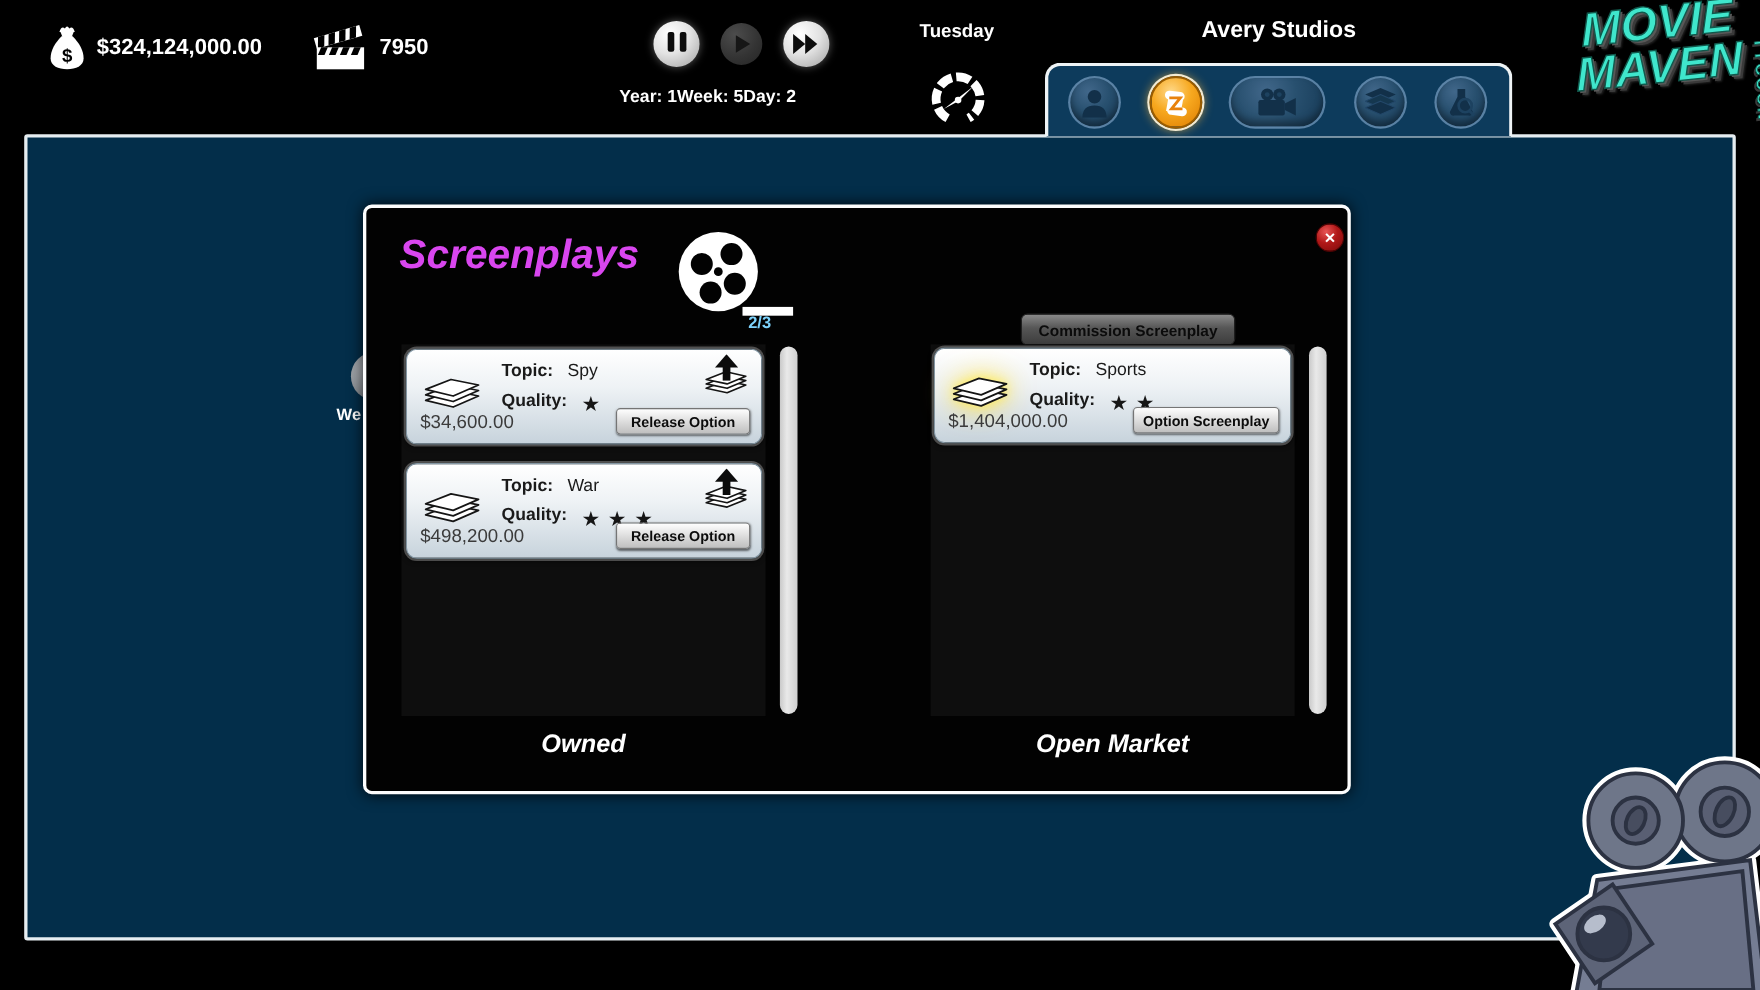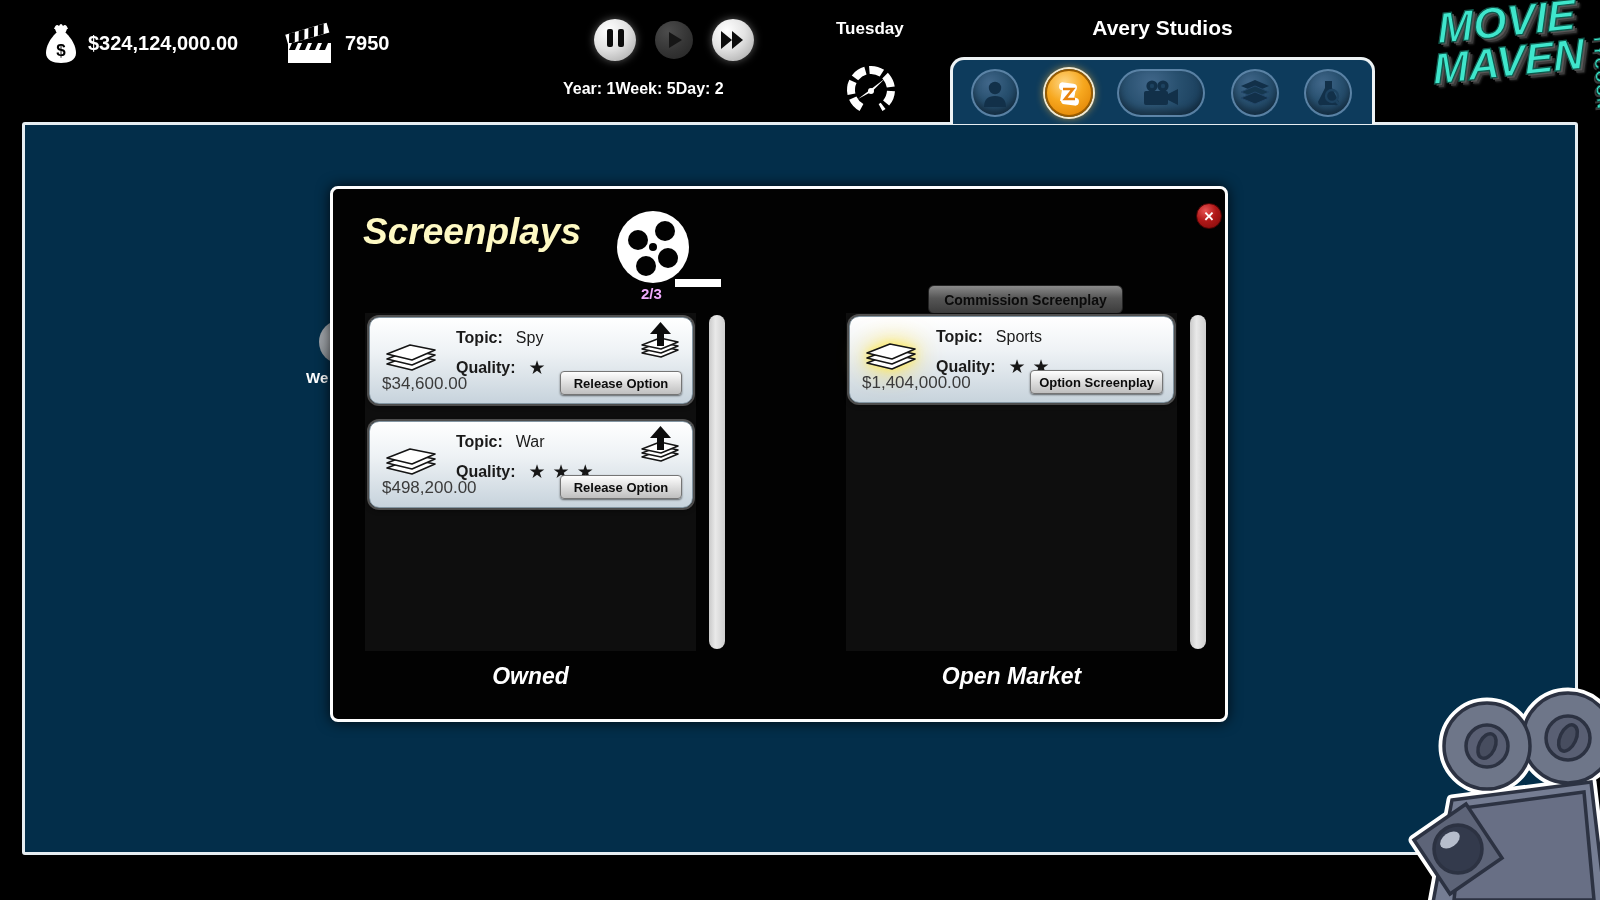--- a/index.html
+++ b/index.html
@@ -56,23 +56,23 @@
     color:#3fe6cc;-webkit-text-stroke:.8px #11584c;letter-spacing:2px;
     text-shadow:2px 2px 0 #3a3a3a;}
   
   .camera-art{position:absolute;right:-6px;bottom:-8px;z-index:6;}
   
   .dialog{
     position:absolute;left:330px;top:186px;width:898px;height:536px;box-sizing:border-box;
     background:#020202;border:3px solid #fdfdfd;border-radius:8px;z-index:10;
     box-shadow:0 0 14px rgba(0,0,0,.8);
   }
-  .dlg-title{position:absolute;left:30px;top:22px;color:#fef9c3;font-size:37px;font-weight:bold;font-style:italic;}
+  .dlg-title{position:absolute;left:30px;top:22px;color:#d946ef;font-size:37px;font-weight:bold;font-style:italic;}
   .reel{position:absolute;left:280px;top:18px;}
-  .counter{position:absolute;left:308px;top:96px;width:60px;text-align:left;color:#f0abfc;font-weight:bold;font-size:15px;}
+  .counter{position:absolute;left:308px;top:96px;width:60px;text-align:right;color:#7dd3fc;font-weight:bold;font-size:15px;}
   .close-btn{position:absolute;left:863px;top:14px;width:24px;height:24px;border-radius:50%;cursor:pointer;
     background:radial-gradient(circle at 35% 28%,#e85555 0%,#b01818 45%,#7c0a0a 100%);
     border:1px solid #4d0404;display:flex;align-items:center;justify-content:center;
     color:#fff;font-weight:bold;font-size:13px;line-height:1;}
   .list-panel{position:absolute;top:124px;width:331px;height:338px;background:#0e0e0e;}
   .panel-owned{left:32px;}
   .panel-market{left:513px;}
   .scrollbar{position:absolute;top:126px;width:16px;height:334px;background:linear-gradient(90deg,#c9c9c9,#e9e9e9 40%,#cfcfcf);border-radius:8px;cursor:pointer;}
   .sb-owned{left:376px;}
   .sb-market{left:857px;}
@@ -88,21 +88,21 @@
   .card{position:absolute;width:324px;height:87px;box-sizing:border-box;cursor:pointer;
     background:linear-gradient(180deg,#ffffff 0%,#eef2f5 40%,#c7d3dc 100%);
     border:1px solid #8396a3;border-radius:10px;
     box-shadow:0 0 0 2px rgba(255,255,255,.28),0 2px 5px rgba(0,0,0,.65);}
   .card-owned{left:36px;}
   .card-1{top:128px;}
   .card-2{top:232px;}
   .card-market{left:516px;top:127px;width:325px;}
   .paper-icon{position:absolute;left:14px;top:20px;}
   .glow{filter:drop-shadow(0 0 5px rgba(255,236,90,.95)) drop-shadow(0 0 13px rgba(255,224,60,.85));}
-  .card-row{position:absolute;left:86px;display:flex;align-items:center;gap:13px;font-size:16px;color:#1a1a1a;}
+  .card-row{position:absolute;left:86px;display:flex;align-items:flex-start;gap:13px;font-size:16px;color:#1a1a1a;}
   .row-1{top:11px;}
   .row-2{top:38px;}
   .card-row .lbl{font-weight:bold;}
   .stars{font-size:19px;letter-spacing:7px;color:#161616;}
   .release-icon{position:absolute;right:10px;top:4px;}
   .price{position:absolute;left:12px;bottom:9px;font-size:17px;color:#3b3b3b;}
   .card-btn{position:absolute;right:10px;bottom:8px;min-width:122px;height:24px;box-sizing:border-box;cursor:pointer;
     background:linear-gradient(180deg,#fefefe 0%,#dedede 50%,#bfbfbf 100%);
     border:1px solid #757575;border-radius:4px;font-weight:bold;font-size:13px;color:#0c0c0c;
     display:flex;align-items:center;justify-content:center;padding:0 8px;

